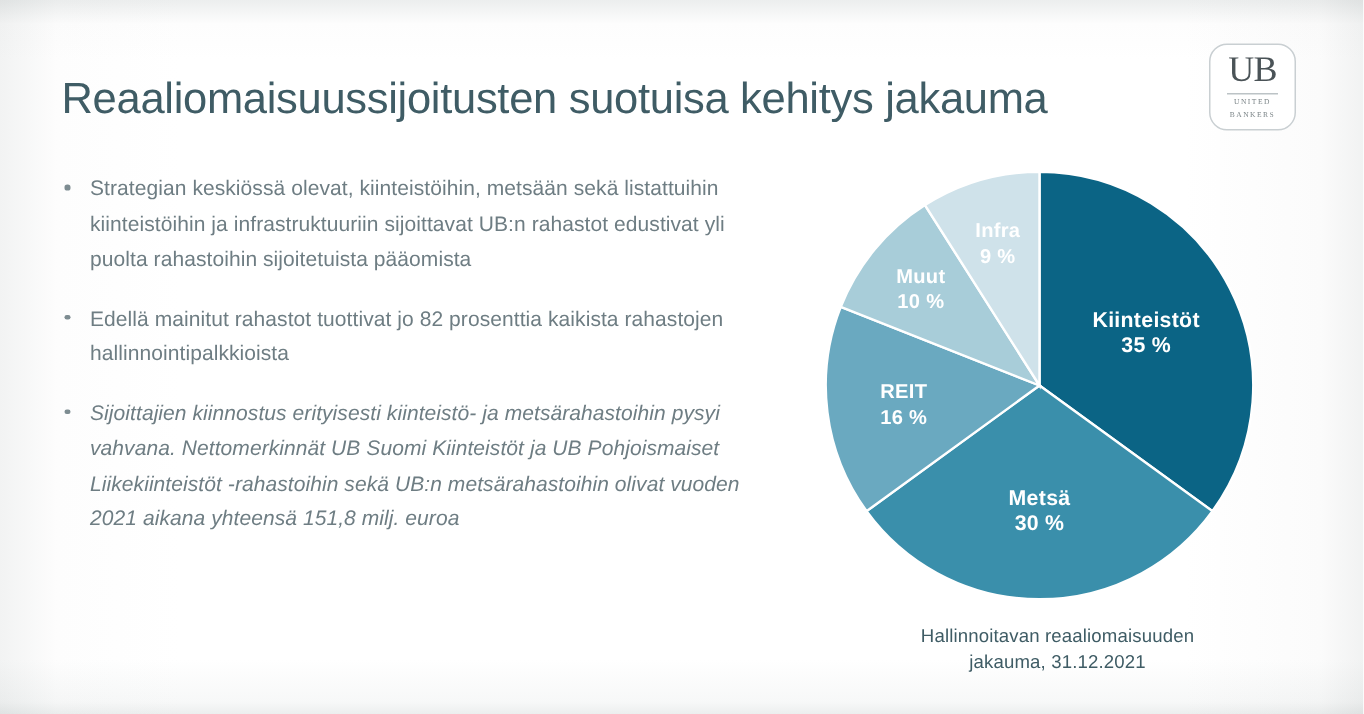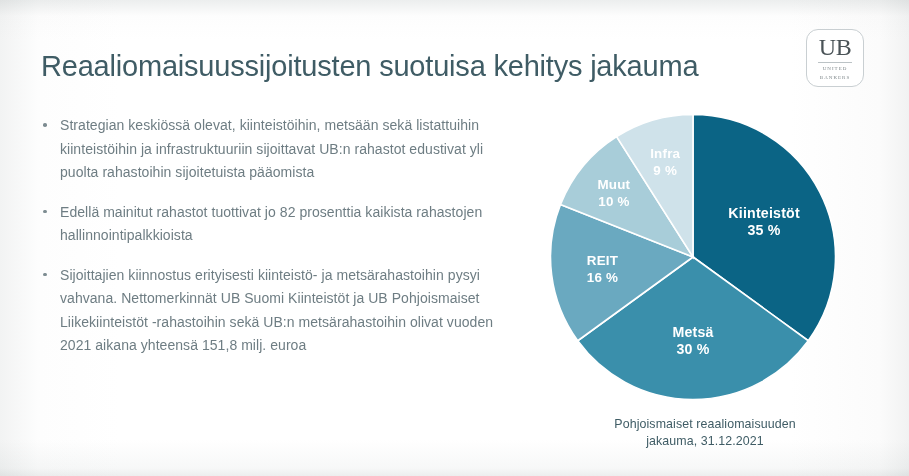--- a/index.html
+++ b/index.html
@@ -93,21 +93,21 @@
   }
   .bullet {
     position: relative;
     padding-left: 20px;
     margin-bottom: 16px;
     font-size: 14px;
     line-height: 23.5px;
     color: #6e7d83;
     letter-spacing: 0.05px;
   }
-  .bullet:last-child { margin-bottom: 12px; }
+  .bullet:last-child { margin-bottom: 12px; font-style: italic; }
   .bullet-dot {
     position: absolute;
     left: 3px;
     top: 9px;
     width: 3.5px;
     height: 3.5px;
     border-radius: 50%;
     background: #7d8c91;
   }
 
@@ -202,16 +202,16 @@
         <text id="lbl-3-name" class="slice-label small" x="63.9" y="74.6">Muut</text>
         <text id="lbl-3-val" class="slice-label small" x="63.9" y="91.6">10 %</text>
 
         <text id="lbl-4-name" class="slice-label small" x="115.2" y="44.2">Infra</text>
         <text id="lbl-4-val" class="slice-label small" x="115.2" y="61.2">9 %</text>
       </g>
     </svg>
   </div>
 
   <div class="caption">
-    <div>Pohjoismaiset reaaliomaisuuden</div>
+    <div>Hallinnoitavan reaaliomaisuuden</div>
     <div>jakauma, 31.12.2021</div>
   </div>
 </div>
 
 </body></html>

